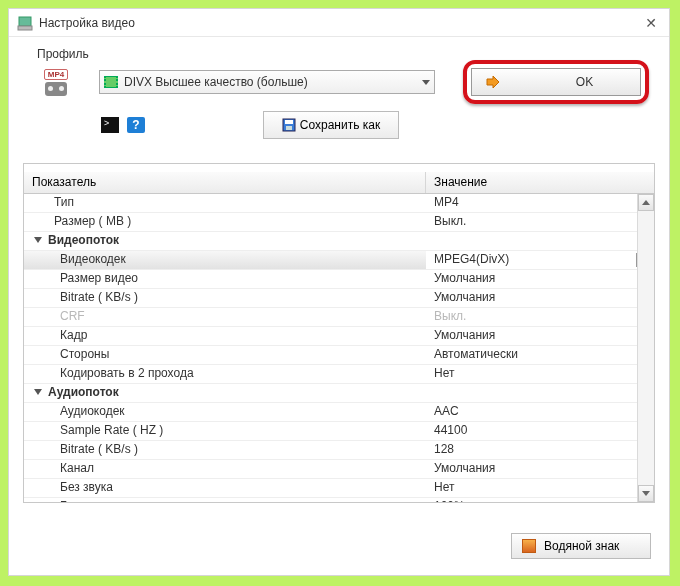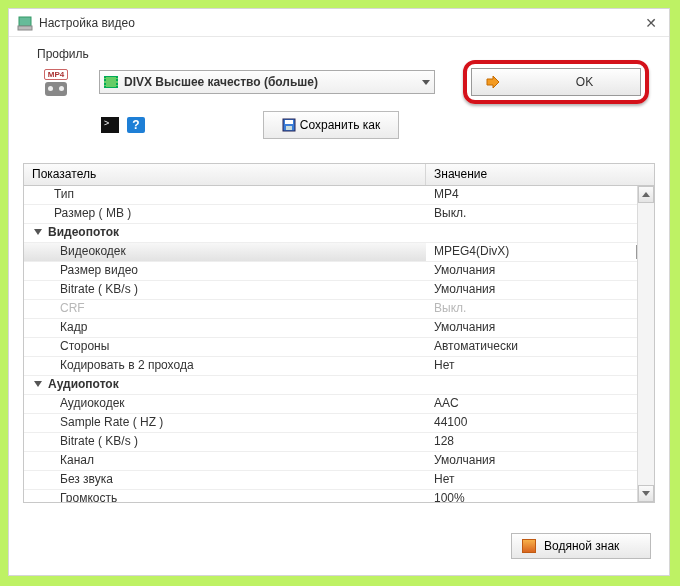--- a/index.html
+++ b/index.html
@@ -12,35 +12,35 @@
   .close-x { width: 20px; text-align: center; color: #555; cursor: pointer; font-size: 14px; }
   .profile-label { margin: 10px 0 4px 28px; color: #333; }
   .profile-row { display: flex; align-items: center; padding: 0 18px 0 28px; }
   .mp4-badge { width: 38px; height: 34px; display: flex; flex-direction: column; align-items: center; justify-content: center; margin-right: 24px; cursor: pointer; }
   .mp4-badge-top { font-size: 8px; font-weight: bold; padding: 0 3px; border: 1px solid #c66; color: #a33; border-radius: 2px; background: #fff; }
   .mp4-badge-reel { width: 22px; height: 14px; background: #888; border-radius: 3px; margin-top: 2px; position: relative; }
   .mp4-badge-reel::before, .mp4-badge-reel::after { content:""; position:absolute; width:5px; height:5px; background:#eee; border-radius:50%; top:4px; }
   .mp4-badge-reel::before { left:3px;} .mp4-badge-reel::after { right:3px;}
   .profile-select { flex: 0 0 336px; height: 24px; border: 1px solid #aaa; display: flex; align-items: center; padding: 0 4px; background: linear-gradient(#fdfdfd,#efefef); cursor: pointer; }
   .film-icon { width: 14px; height: 12px; border: 1px solid #0a5; border-left: 2px dotted #0a5; border-right: 2px dotted #0a5; background:#6c6; margin-right: 6px; }
-  .profile-select-text { flex: 1; color: #333; white-space: nowrap; overflow: hidden; font-weight: bold; }
+  .profile-select-text { flex: 1; color: #333; white-space: nowrap; overflow: hidden; }
   .chev { width: 0; height: 0; border-left: 4px solid transparent; border-right: 4px solid transparent; border-top: 5px solid #555; margin-left: 6px; }
   .ok-wrap { margin-left: 36px; flex: 0 0 170px; position: relative; }
   .ok-halo { position: absolute; inset: -8px; border: 4px solid #d4111a; border-radius: 12px; box-shadow: 0 2px 3px rgba(0,0,0,.3); pointer-events:none; }
   .ok-button { width: 100%; height: 28px; border: 1px solid #999; background: linear-gradient(#fefefe,#e8e8e8); display: flex; align-items: center; cursor: pointer; gap: 47px; }
   .arrow-icon { width: 14px; height: 14px; margin: 0 10px 0 14px; display:inline-flex; }
   .ok-text { flex:1; text-align: center; margin-right: 28px; color:#333; }
   .tools-row { display: flex; align-items: center; padding: 12px 0 0 92px; gap: 8px; }
   .cmd-icon { width: 18px; height: 16px; background: #111; position: relative; cursor: pointer; }
   .cmd-icon::after { content:">"; color:#fff; font-size:9px; position:absolute; left:3px; top:1px; }
   .help-icon { width: 18px; height: 16px; background: #1e7fd6; color:#fff; text-align:center; line-height:16px; font-weight:bold; border-radius:2px; cursor: pointer; }
   .save-as { margin-left: 110px; width: 136px; height: 28px; border: 1px solid #bbb; background: linear-gradient(#fefefe,#ececec); display:flex; align-items:center; justify-content:center; gap:4px; cursor:pointer; }
   .floppy-icon { width:14px; height:14px; display:inline-flex; }
   .grid { margin: 24px 14px 0; border: 1px solid #c8c8c8; height: 340px; display:flex; flex-direction:column; overflow:hidden; }
-  .grid-head { display:flex; background: linear-gradient(#fbfbfb,#ececec); border-bottom: 1px solid #c8c8c8; height: 22px; }
+  .grid-head { display:flex; background: linear-gradient(#fbfbfb,#ececec); border-bottom: 1px solid #c8c8c8; height: 22px; margin-top: 8px; }
   .col-a { width: 402px; padding: 3px 8px; border-right: 1px solid #d6d6d6; }
   .col-b { flex:1; padding: 3px 8px; position: relative; }
   .grid-body { flex:1; overflow: hidden; position: relative; }
   .row { display:flex; height: 19px; border-bottom: 1px solid #eee; color:#333; }
   .cell-a { width: 402px; padding: 1px 8px 0 30px; white-space: nowrap; overflow:hidden; }
   .cell-b { flex:1; padding: 1px 8px 0; white-space: nowrap; position: relative; }
   .group-row .cell-a { font-weight: bold; padding-left: 24px; }
   .group-row .tri { position:absolute; left:10px; top:5px; width:0;height:0; border-left:4px solid transparent;border-right:4px solid transparent;border-top:6px solid #555; }
   .group-row .cell-a-wrap { position: relative; width:402px; }
   .indent .cell-a { padding-left: 36px; }

